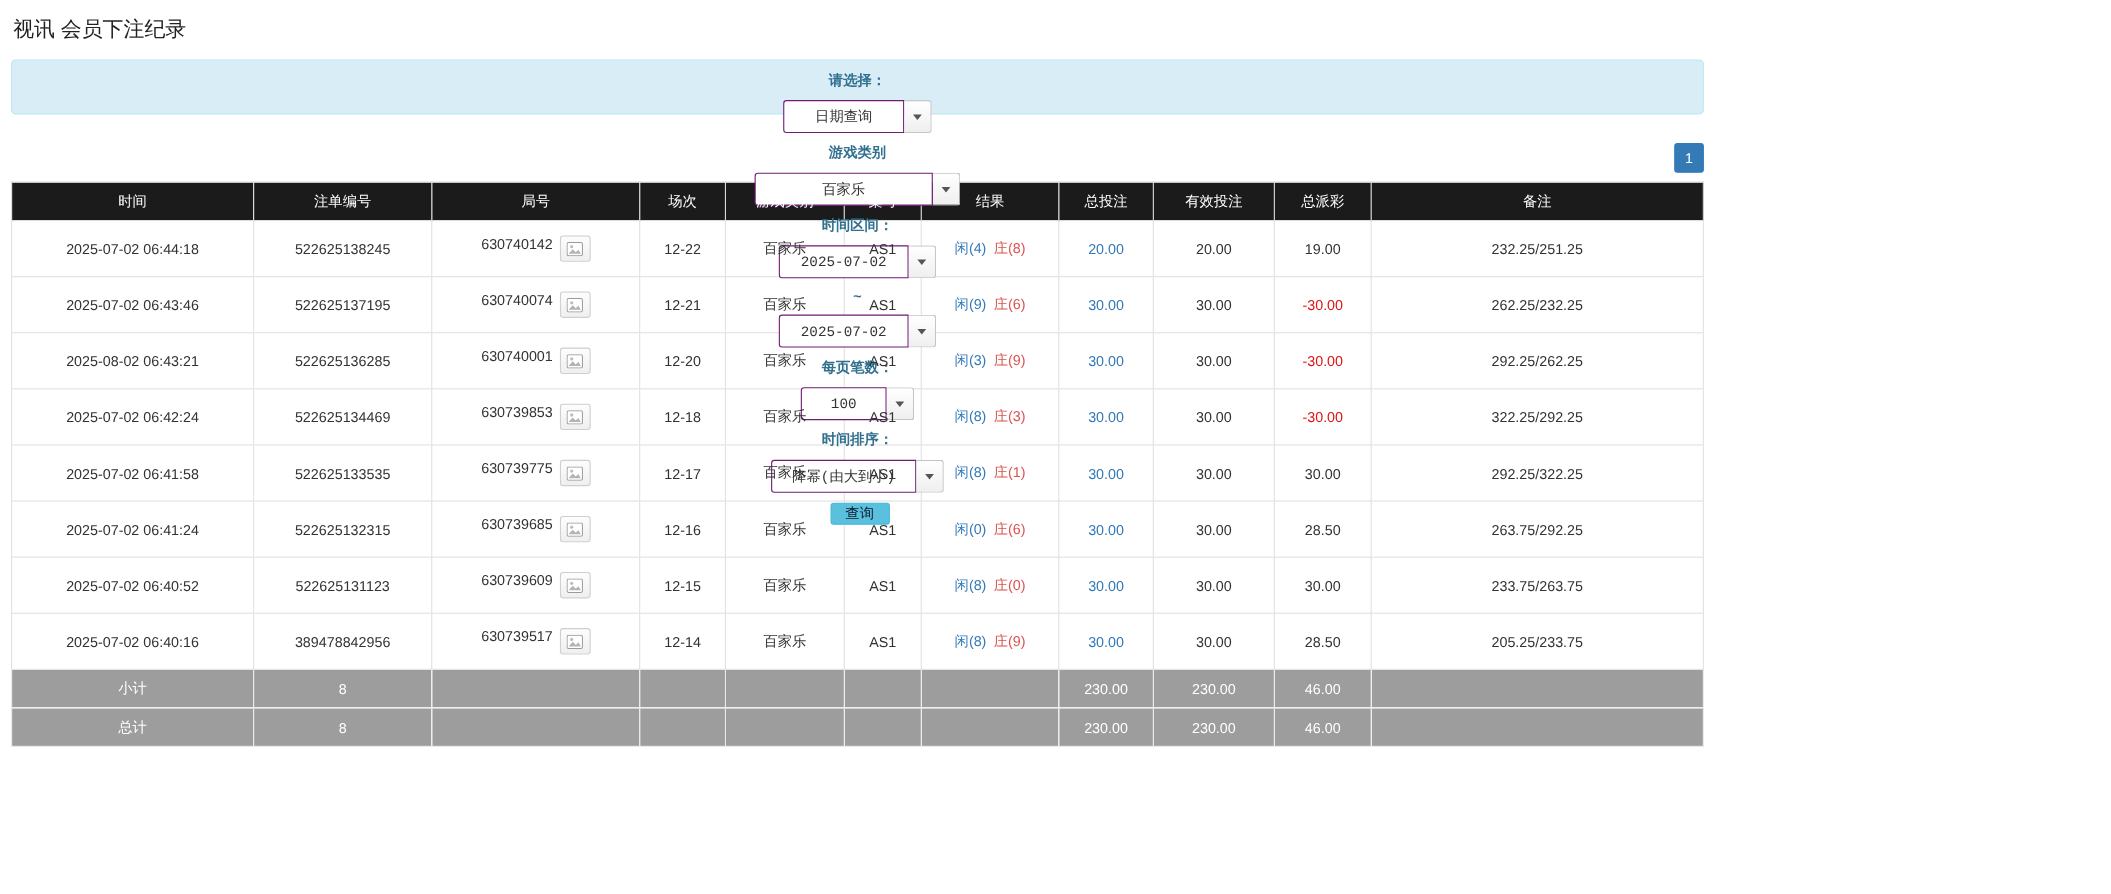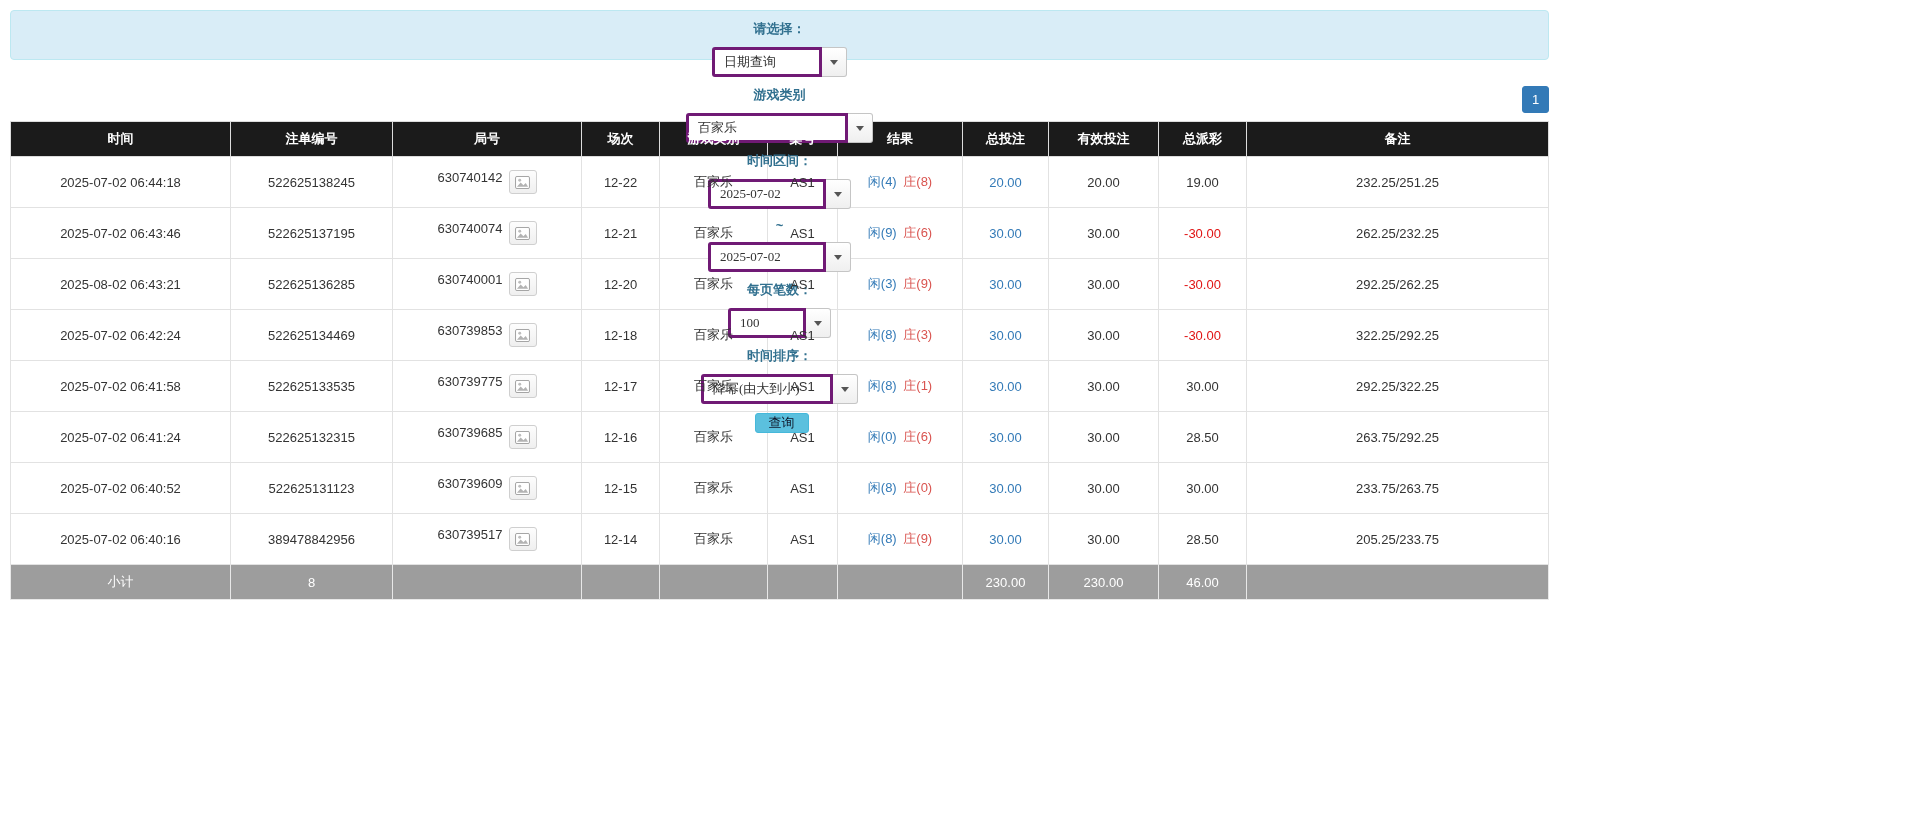--- a/index.html
+++ b/index.html
@@ -34,28 +34,29 @@
   .f-label {
     font-size: 13px;
     font-weight: bold;
     color: #31708f;
     white-space: nowrap;
   }
   .f-sep { font-size: 13px; color: #31708f; font-weight: bold; }
   .combobox { display: inline-flex; align-items: stretch; }
   .cb-input {
     height: 30px;
-    border: 3px solid #701a75;
+    border: 1px solid #701a75;
     border-radius: 3px 0 0 3px;
     padding: 0 9px;
     font-size: 13px;
     color: #333;
     background: #fff;
     outline: none;
-    font-family: Liberation Serif, serif;
+    font-family: Liberation Mono, monospace;
+    text-align: center;
   }
   .w110 { width: 110px; } .w160 { width: 162px; } .w115 { width: 118px; }
   .w75  { width: 78px; }  .w130 { width: 132px; }
   .cb-btn {
     width: 25px; height: 30px;
     border: 1px solid #c5c5c5; border-left: 0;
     border-radius: 0 3px 3px 0;
     background: linear-gradient(#ffffff, #efefef);
     display: flex; align-items: center; justify-content: center;
     cursor: pointer;
@@ -109,21 +110,21 @@
   
   table.records {
     width: 100%;
     border-collapse: collapse;
     table-layout: fixed;
     font-size: 13px;
   }
   table.records th {
     background: #1b1b1b;
     color: #fff;
-    font-weight: bold;
+    font-weight: normal;
     padding: 8px 4px;
     border: 1px solid #dcdcdc;
     text-align: center;
   }
   table.records td {
     background: #fff;
     padding: 13px 4px;
     border: 1px solid #e2e2e2;
     text-align: center;
     color: #333;
@@ -154,20 +155,21 @@
     padding: 8px 4px !important;
     border: 1px solid #e8e8e8 !important;
     font-size: 13px;
   }
 </style>
 </head>
 <body>
 
 <div class="page">
 
+  <div class="page-title">视讯 会员下注纪录</div>
 
   <div class="filter-bar">
     <span class="f-label">请选择：</span>
     <span class="combobox">
       <input class="cb-input w110" readonly="" value="日期查询" style="">
       <button type="button" class="cb-btn">
           <i class="caret"></i>
         </button>
     </span>
 
@@ -488,16 +490,29 @@
         <td></td>
         <td></td>
         <td></td>
         <td></td>
         <td></td>
         <td>230.00</td>
         <td>230.00</td>
         <td>46.00</td>
         <td></td>
       </tr>
+      <tr class="foot-row">
+        <td>总计</td>
+        <td>8</td>
+        <td></td>
+        <td></td>
+        <td></td>
+        <td></td>
+        <td></td>
+        <td>230.00</td>
+        <td>230.00</td>
+        <td>46.00</td>
+        <td></td>
+      </tr>
     </tfoot>
   </table>
 
 </div>
 
 </body></html>

